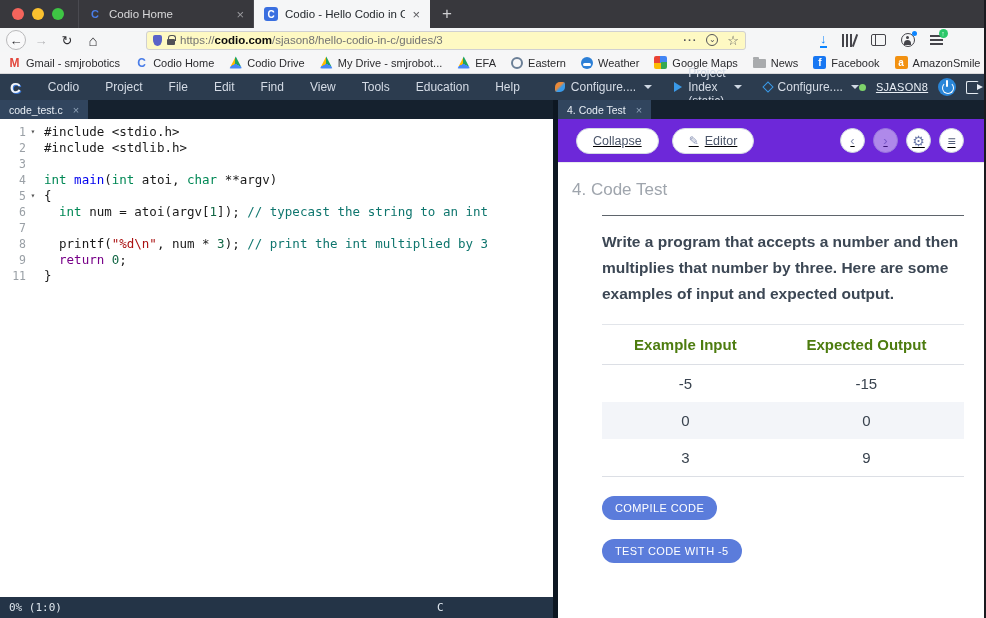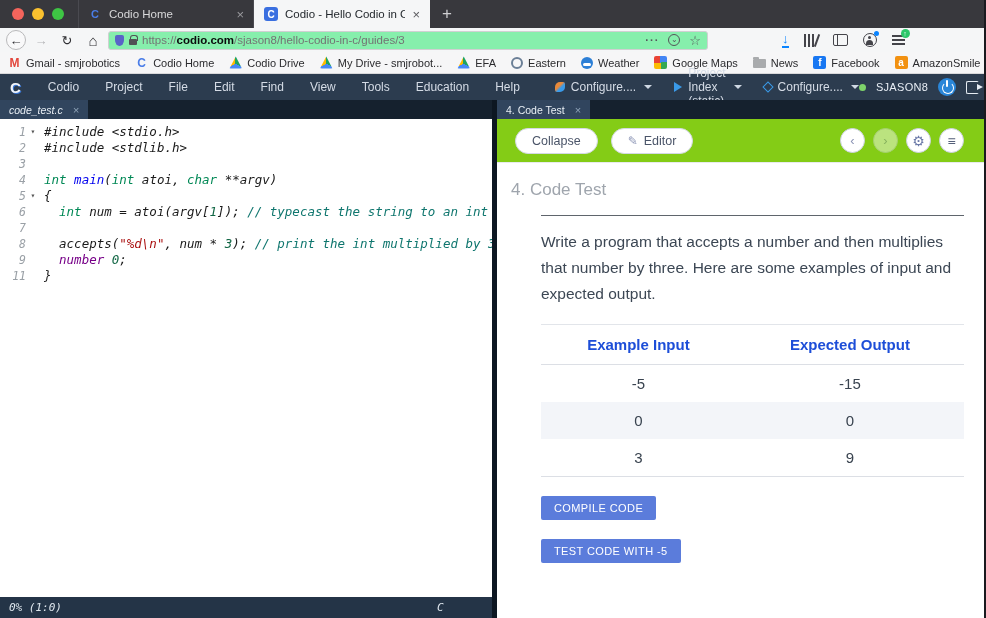--- a/index.html
+++ b/index.html
@@ -19,21 +19,21 @@
   .tab .tab-label { flex:1; white-space:nowrap; overflow:hidden; }
   .tab .tab-close { color:#9a9a9e; font-size:13px; }
   .tab.active .tab-close { color:#5a5a5e; }
   .newtab { color:#cfcfd2; font-size:17px; display:flex; align-items:center; padding:0 12px; }
 
   
   .navbar { height:24px; background:#f5f6f7; display:flex; align-items:center; padding:0 6px; gap:4px; flex:none; }
   .nav-btn { width:22px; height:20px; display:flex; align-items:center; justify-content:center; color:#2f2f33; font-size:13px; }
   .nav-btn.back { border:1px solid #b9b9bb; border-radius:50%; width:20px; height:20px; background:#f9f9fa; }
   .nav-btn.fwd { color:#b5b5b8; }
-  .urlbar { width:600px; height:19px; background:#86efac; border:1px solid #d0d0d2; border-radius:3px; display:flex; align-items:center; padding:0 6px; gap:5px; font-size:11.5px; }
+  .urlbar { width:600px; height:19px; margin-left:38px; background:#fef9c3; border:1px solid #d0d0d2; border-radius:3px; display:flex; align-items:center; padding:0 6px; gap:5px; font-size:11.5px; }
   .shield { width:9px; height:11px; background:#5a63c8; border-radius:2px 2px 50% 50%/2px 2px 55% 55%; }
   .lock { width:8px; height:6px; background:#515155; border-radius:1px; position:relative; margin-top:3px; }
   .lock:before { content:""; position:absolute; top:-4px; left:1px; width:6px; height:5px; border:1.5px solid #515155; border-bottom:none; border-radius:3px 3px 0 0; }
   .url-text { flex:1; white-space:nowrap; overflow:hidden; color:#737373; }
   .url-text b { color:#0c0c0d; font-weight:600; }
   .url-icons { display:flex; align-items:center; gap:9px; color:#55555a; }
   .dots { letter-spacing:1px; font-weight:bold; font-size:11px; }
   .pocket { width:12px; height:12px; border:1.2px solid #55555a; border-radius:50%; font-size:8px; display:flex; align-items:center; justify-content:center; line-height:1; }
   .star { font-size:13px; }
   .toolbar-right { display:flex; align-items:center; gap:15px; margin-left:70px; }
@@ -71,72 +71,72 @@
   .menubar { height:26px; background:#2c3c4f; display:flex; align-items:center; padding:0 10px; color:#d5dce6; font-size:12px; flex:none; }
   .codio-logo { font-weight:bold; font-size:15px; color:#f2f5fa; margin-right:14px; text-shadow:1px 1px 0 #3a78d8; }
   .menu-item { padding:0 13px; }
   .menu-dd { display:flex; align-items:center; gap:6px; margin-left:22px; }
   .caret { width:0; height:0; border-left:4px solid transparent; border-right:4px solid transparent; border-top:4px solid #cfd8e3; margin-left:2px; }
   .ic-rocket { width:10px; height:10px; background:linear-gradient(135deg,#e8893a 40%,#3a9ae8 60%); border-radius:50% 2px 50% 2px; transform:rotate(0deg); }
   .ic-play { width:0; height:0; border-top:5px solid transparent; border-bottom:5px solid transparent; border-left:8px solid #3a9ae8; }
   .ic-diamond { width:8px; height:8px; border:1.8px solid #3a9ae8; transform:rotate(45deg); }
   .menubar-right { margin-left:auto; display:flex; align-items:center; gap:10px; }
   .green-dot { width:7px; height:7px; border-radius:50%; background:#7ed36a; }
-  .user-label { font-size:11px; color:#e8eef5; letter-spacing:.3px; }
+  .user-label { font-size:11px; color:#e8eef5; letter-spacing:.3px;text-decoration:underline; }
   .power-btn { width:18px; height:18px; border-radius:50%; background:#2a86d8; position:relative; }
   .power-btn:before{ content:""; position:absolute; left:4px; top:4px; width:10px; height:10px; border:1.8px solid #fff; border-radius:50%; clip-path:polygon(0 18%, 35% 0, 0 0); clip-path:none; border-top-color:transparent; }
   .power-btn:after{ content:""; position:absolute; left:8px; top:2px; width:2px; height:7px; background:#fff; border-radius:1px; }
   .logout-btn { width:13px; height:13px; border:1.8px solid #e6ecf3; border-right-color:transparent; border-radius:2px; position:relative; }
   .logout-btn:before{ content:""; position:absolute; right:-5px; top:2.5px; width:0; height:0; border-top:3.5px solid transparent; border-bottom:3.5px solid transparent; border-left:6px solid #e6ecf3; }
 
   
   .main { flex:1; display:flex; min-height:0; }
   .panel-tabbar { height:19px; background:#15212e; display:flex; align-items:stretch; flex:none; }
   .panel-tab { background:#31455e; color:#e8eef4; font-size:10.5px; display:flex; align-items:center; gap:10px; padding:0 9px; }
   .panel-tab .pt-close { color:#8fa3b8; font-size:11px; }
 
   
-  .left-panel { width:492px; flex:none; display:flex; flex-direction:column; background:#fff;font-style:italic; }
+  .left-panel { width:553px; flex:none; display:flex; flex-direction:column; background:#fff; }
   .editor { flex:1; overflow:hidden; padding-top:5px; font-family:"DejaVu Sans Mono","Liberation Mono",monospace; font-size:12.5px; }
   .code-row { display:flex; height:16px; line-height:16px; }
   .gutter-cell { width:44px; flex:none; display:flex; }
   .ln { width:26px; text-align:right; color:#9aa0a6; font-size:11.5px; }
   .fold { width:14px; text-align:center; color:#555; font-size:8px; line-height:16px; }
   .code-cell { white-space:pre; color:#1a1a1a; }
   .sp { white-space:pre; }
   .sy-t{ color:#008855; } .sy-d{ color:#0000ee; } .sy-n{ color:#116644; }
   .sy-s{ color:#aa1111; } .sy-c{ color:#0f766e; } .sy-k{ color:#770088; }
   .statusbar { height:21px; background:#243447; color:#dfe7ee; font-family:"DejaVu Sans Mono","Liberation Mono",monospace; font-size:11px; display:flex; align-items:center; padding:0 9px; position:relative; flex:none; }
   .status-mode { position:absolute; left:437px; }
 
   .splitter { width:5px; background:#0d1722; flex:none; }
 
   
   .right-panel { flex:1; display:flex; flex-direction:column; background:#fff; min-width:0; }
-  .guide-toolbar { height:44px; background:#84cc16; border-bottom:1px solid #e8eaee; display:flex; align-items:center; padding:0 20px 0 18px; gap:13px; flex:none; }
+  .guide-toolbar { height:44px; background:#6d28d9; border-bottom:1px solid #e8eaee; display:flex; align-items:center; padding:0 20px 0 18px; gap:13px; flex:none;text-decoration:underline; }
   .pill { height:26px; border:1px solid #d4d9e4; border-radius:14px; background:#fff; display:flex; align-items:center; gap:6px; padding:0 16px; font-size:12.5px; color:#4a5468; font-family:"Liberation Sans",sans-serif; }
   .pill .pencil { font-size:12px; color:#8b94b5; }
   .toolbar-circles { margin-left:auto; display:flex; gap:8px; }
   .circle-btn { width:25px; height:25px; border-radius:50%; border:1px solid #ccd2e0; background:#fff; color:#8b94b5; font-size:13px; display:flex; align-items:center; justify-content:center; font-family:"Liberation Sans",sans-serif; }
   .circle-btn.disabled { opacity:.45; }
   .circle-btn.gear { font-size:14px; color:#6b79a8; }
   .circle-btn.menu { color:#55607a; font-size:14px; font-weight:bold; }
 
   .guide-content { flex:1; overflow:hidden; padding:17px 20px 0 14px; }
   .breadcrumb { color:#9fa5ad; font-size:17px; }
   .guide-inner { margin-left:30px; margin-top:15px; }
   .guide-title { color:#27354d; font-size:26px; font-weight:bold; letter-spacing:.2px; margin-bottom:11px; }
   .guide-hr { border:none; border-top:1px solid #5f656c; margin:0 0 13px 0; }
-  .guide-p { color:#3c4754; font-size:15.5px; line-height:1.67; margin-bottom:17px; max-width:430px; }
+  .guide-p { color:#3c4754; font-size:15.5px; line-height:1.67; margin-bottom:17px; max-width:430px;font-weight:bold; }
   table.examples { width:100%; border-collapse:collapse; }
-  table.examples th { border-top:1px solid #e2e5ea; border-bottom:1px solid #dcdfe5; padding:11px 0; font-size:15px; color:#1d4ed8; font-weight:bold; text-align:center;margin-top:40px; }
+  table.examples th { border-top:1px solid #e2e5ea; border-bottom:1px solid #dcdfe5; padding:11px 0; font-size:15px; color:#4d7c0f; font-weight:bold; text-align:center;margin-top:40px; }
   table.examples td { padding:10px 0; text-align:center; font-size:15px; color:#39434f; }
   table.examples tbody tr:nth-child(even){ background:#f3f5f9; }
   table.examples tbody tr:last-child{ border-bottom:1px solid #dcdfe5; }
-  .guide-btn { display:block; margin-top:19px; background:#5b7cdb; color:#fff; border:none; font-size:11px; letter-spacing:.4px; padding:6px 13px; border-radius:2px; font-family:"Liberation Sans",sans-serif; }
+  .guide-btn { display:block; margin-top:19px; background:#5b7cdb; color:#fff; border:none; font-size:11px; letter-spacing:.4px; padding:6px 13px; border-radius:12px; font-family:"Liberation Sans",sans-serif; }
 </style>
 </head>
 <body>
 
 <div class="window">
 
   <div class="titlebar">
     <div class="traffic">
       <span class="tl red"></span>
       <span class="tl yellow"></span>
@@ -335,28 +335,28 @@
               <span class="ln">7</span>
               <span class="fold"></span>
             </span>
             <span class="code-cell"></span>
           </div>
           <div class="code-row">
             <span class="gutter-cell">
               <span class="ln">8</span>
               <span class="fold"></span>
             </span>
-            <span class="code-cell"><span class="sp">  accepts(</span><span class="sy-s">"%d\n"</span><span class="sp">, num * </span><span class="sy-n">3</span><span class="sp">); </span><span class="sy-c">// print the int multiplied by 3</span></span>
+            <span class="code-cell"><span class="sp">  printf(</span><span class="sy-s">"%d\n"</span><span class="sp">, num * </span><span class="sy-n">3</span><span class="sp">); </span><span class="sy-c">// print the int multiplied by 3</span></span>
           </div>
           <div class="code-row">
             <span class="gutter-cell">
               <span class="ln">9</span>
               <span class="fold"></span>
             </span>
-            <span class="code-cell"><span class="sp">  </span><span class="sy-k">number</span><span class="sp"> </span><span class="sy-n">0</span><span class="sp">;</span></span>
+            <span class="code-cell"><span class="sp">  </span><span class="sy-k">return</span><span class="sp"> </span><span class="sy-n">0</span><span class="sp">;</span></span>
           </div>
           <div class="code-row">
             <span class="gutter-cell">
               <span class="ln">11</span>
               <span class="fold"></span>
             </span>
             <span class="code-cell"><span class="sp">}</span></span>
           </div>
         </div>
       <div class="statusbar">

